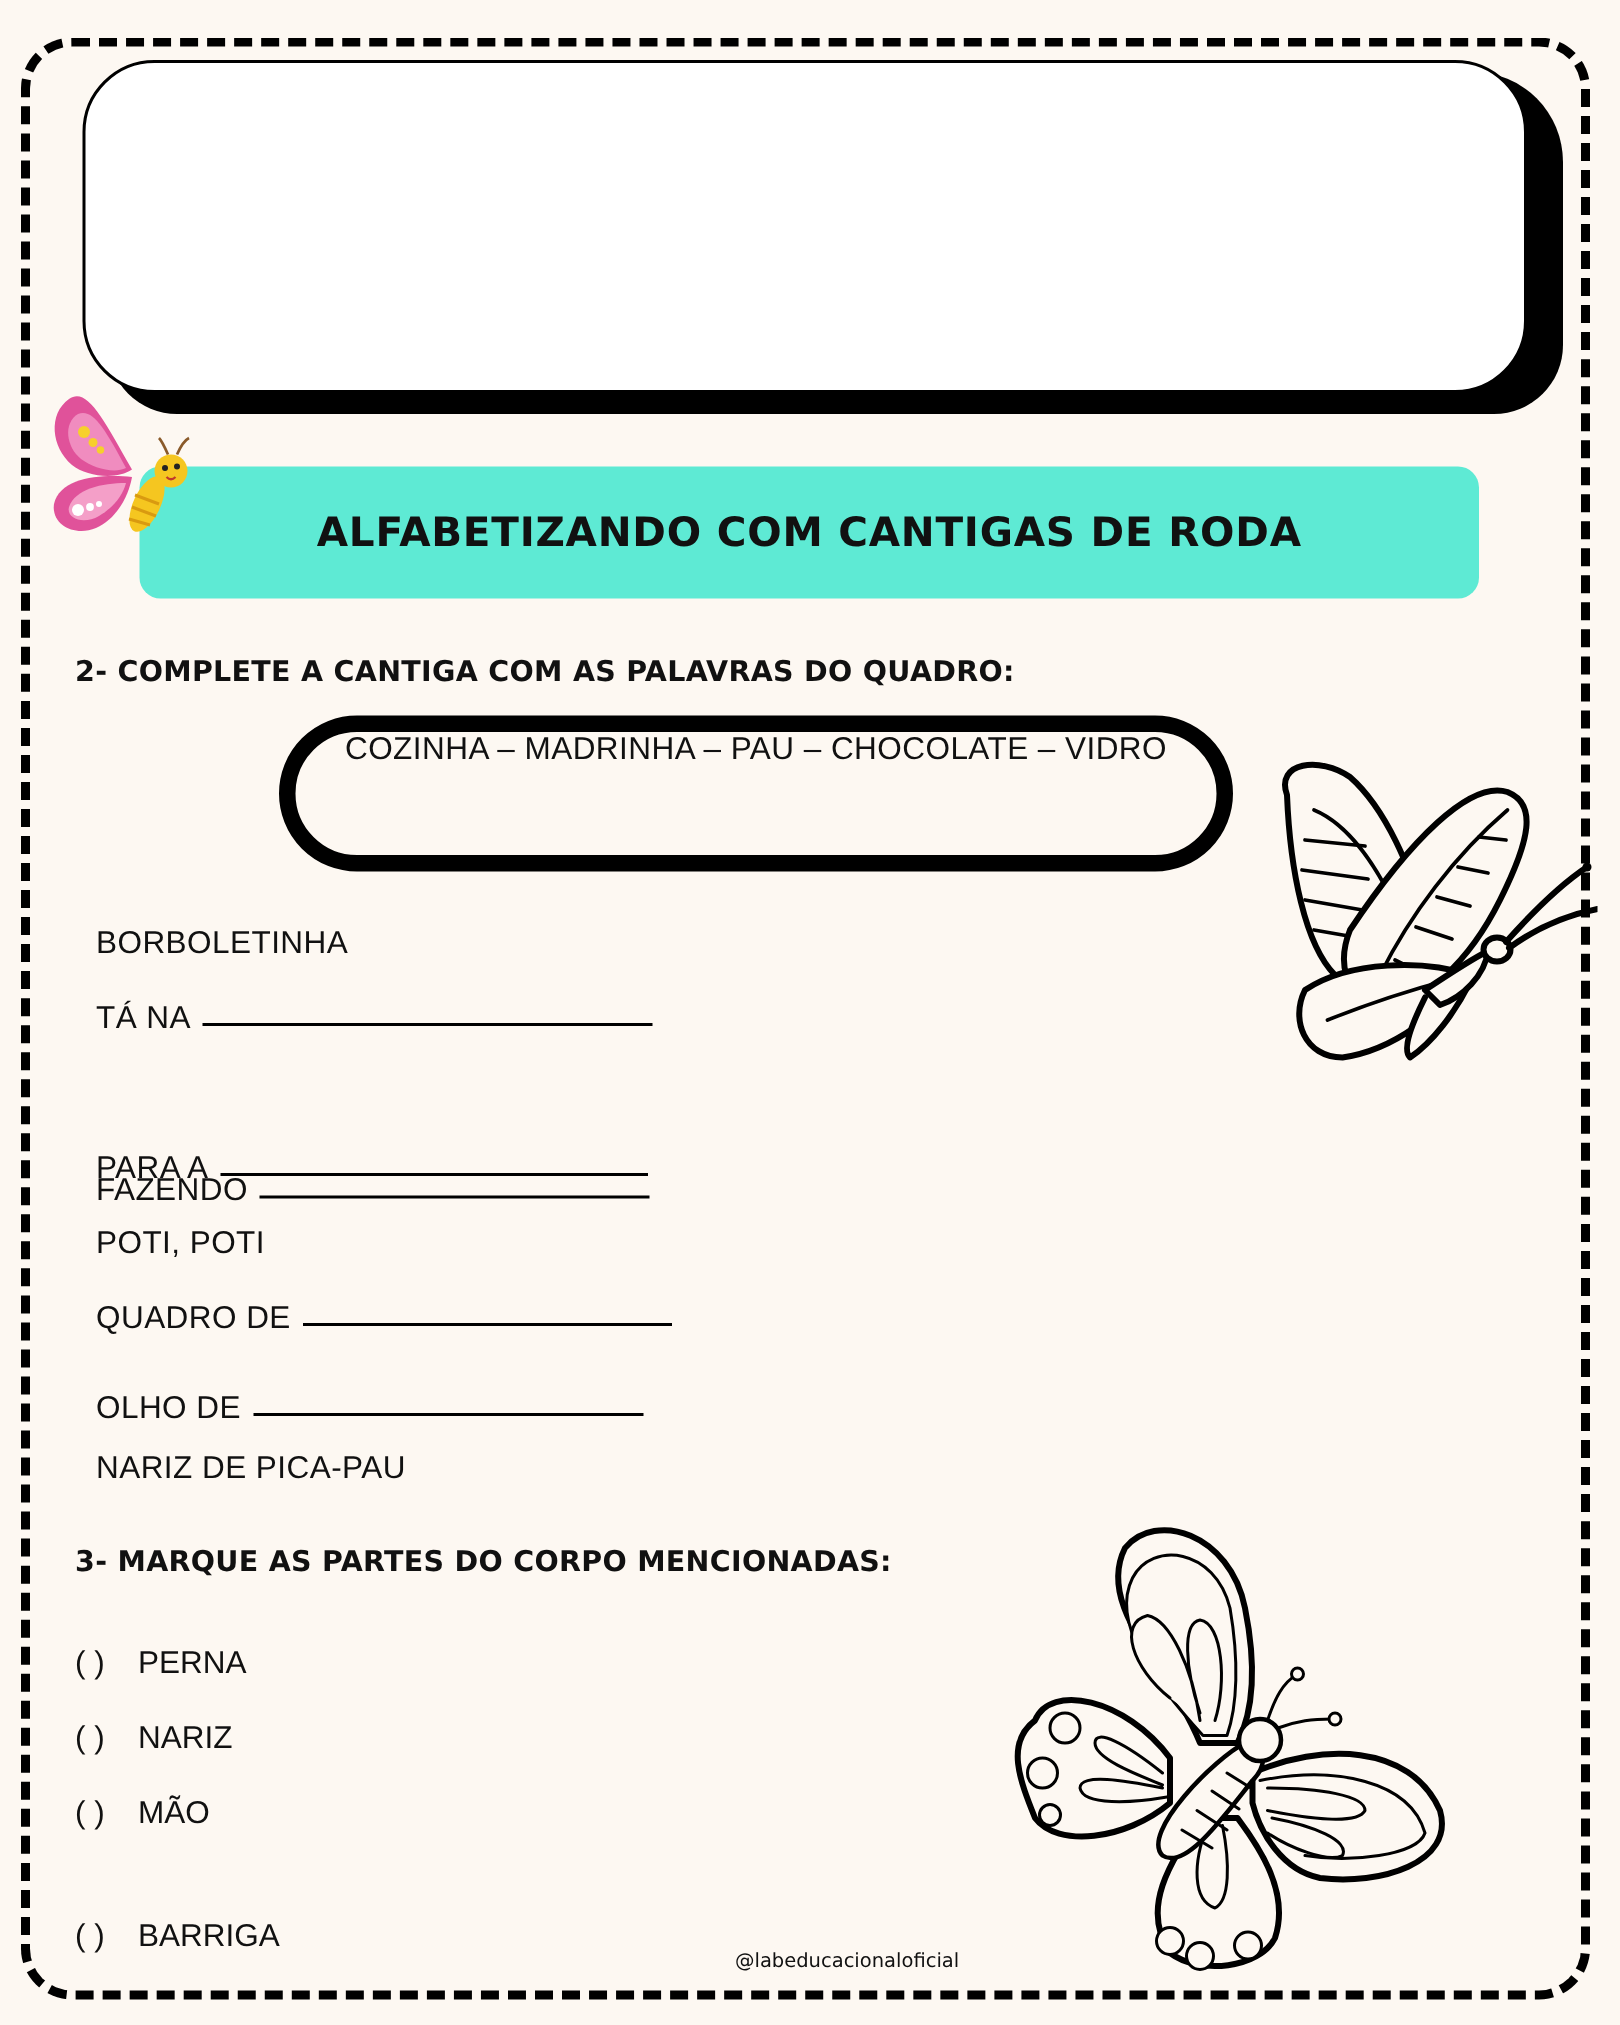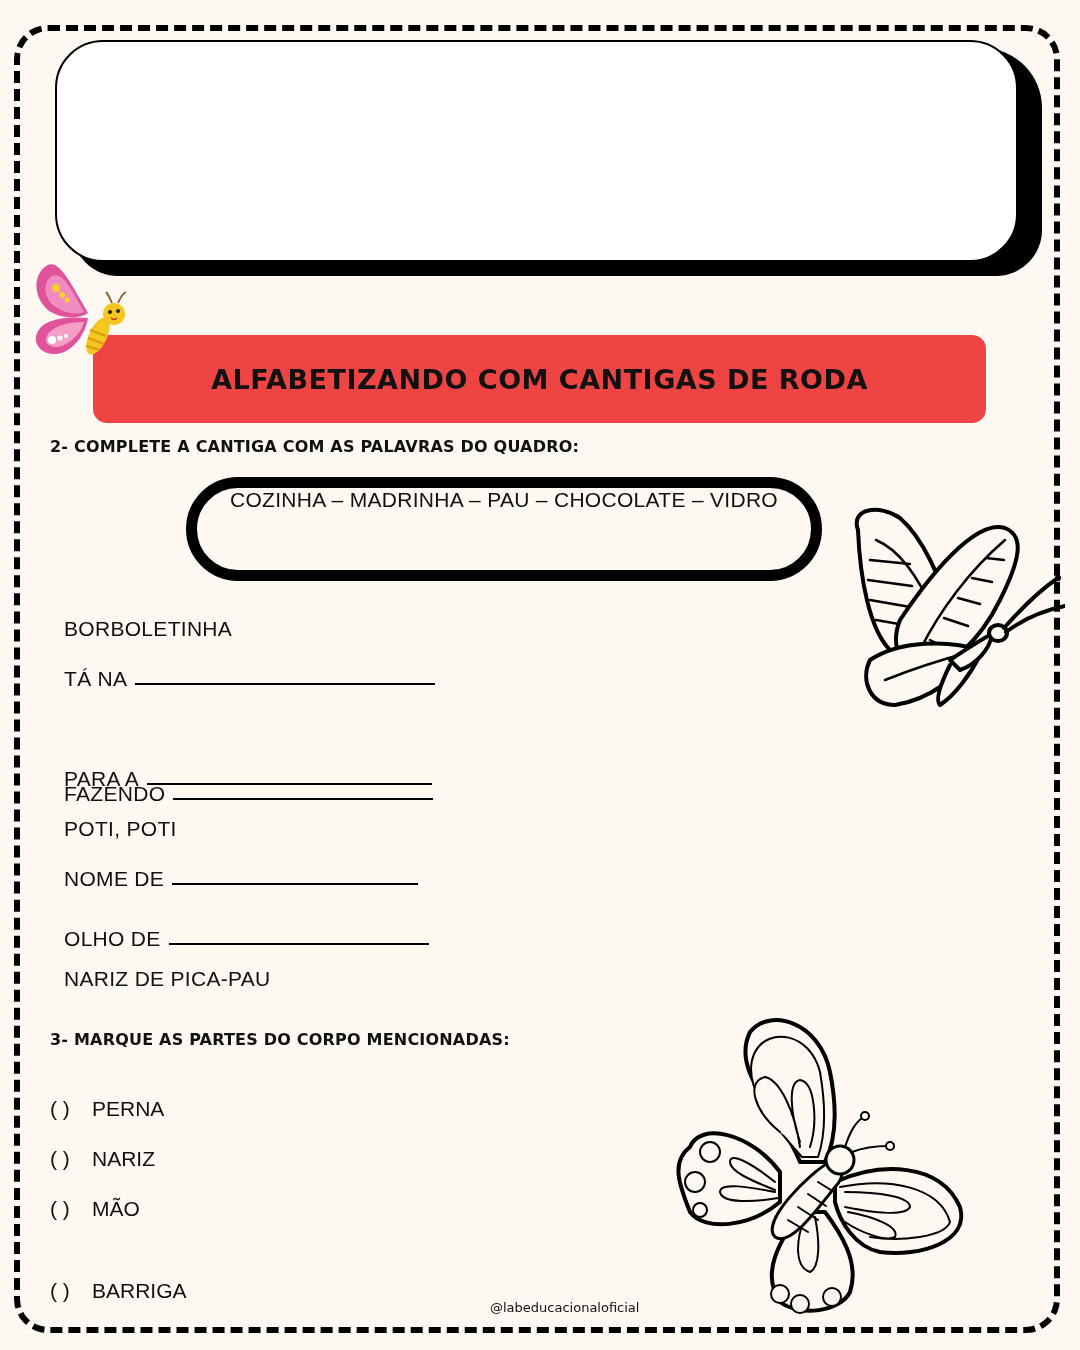--- a/index.html
+++ b/index.html
@@ -26,31 +26,31 @@
   .hdr-line {
     position: absolute; left: 10px; right: 12px;
     font-size: 18px; white-space: nowrap; overflow: hidden;
     display: flex; align-items: baseline;
   }
   .hdr-line .lbl { flex: 0 0 auto; }
   .hdr-line .fill { flex: 1 1 auto; border-bottom: 1.5px dashed #000; height: 0; margin: 0 3px; transform: translateY(-2px); }
   .hdr-line .date-fill { flex: 0 0 auto; letter-spacing: 0; }
   .title-banner {
     position: absolute; left: 93px; top: 311px; width: 893px; height: 88px;
-    background: #ef4444; border-radius: 14px;
-    display: flex; align-items: center; justify-content: center; margin-top: 24px;
+    background: #5eead4; border-radius: 14px;
+    display: flex; align-items: center; justify-content: center;
   }
   .title-text {
     font-family: "DejaVu Sans", sans-serif; font-weight: bold;
     font-size: 27px; letter-spacing: 0.5px; color: #111;
   }
   .cute-butterfly { position: absolute; left: 28px; top: 258px; width: 110px; height: 110px; }
   .question {
     position: absolute; left: 50px;
-    font-family: "DejaVu Sans", sans-serif; font-weight: bold; font-size: 16px;
+    font-family: "DejaVu Sans", sans-serif; font-weight: bold; font-size: 19px;
     letter-spacing: 0.2px;
   }
   .word-box {
     position: absolute; left: 186px; top: 477px; width: 636px; height: 104px;
     box-sizing: border-box; border: 11px solid #000; border-radius: 52px;
     display: flex; align-items: flex-start; justify-content: center;
   }
   .word-bank-text { font-size: 21px; letter-spacing: 0.3px; }
   .lyric {
     position: absolute; left: 64px; font-size: 21px; letter-spacing: 0.3px; white-space: nowrap;
@@ -118,21 +118,21 @@
     <span class="blank" style="width:260px;"></span>
   </div>
 <div class="lyric" style="top:767px;">
     <span>PARA A</span>
     <span class="blank" style="width:285px;"></span>
   </div>
 <div class="lyric" style="top:817px;">
     <span>POTI, POTI</span>
   </div>
 <div class="lyric" style="top:867px;">
-    <span>NOME DE</span>
+    <span>QUADRO DE</span>
     <span class="blank" style="width:246px;"></span>
   </div>
 <div class="lyric" style="top:927px;">
     <span>OLHO DE</span>
     <span class="blank" style="width:260px;"></span>
   </div>
 <div class="lyric" style="top:967px;">
     <span>NARIZ DE PICA-PAU</span>
   </div>
 

